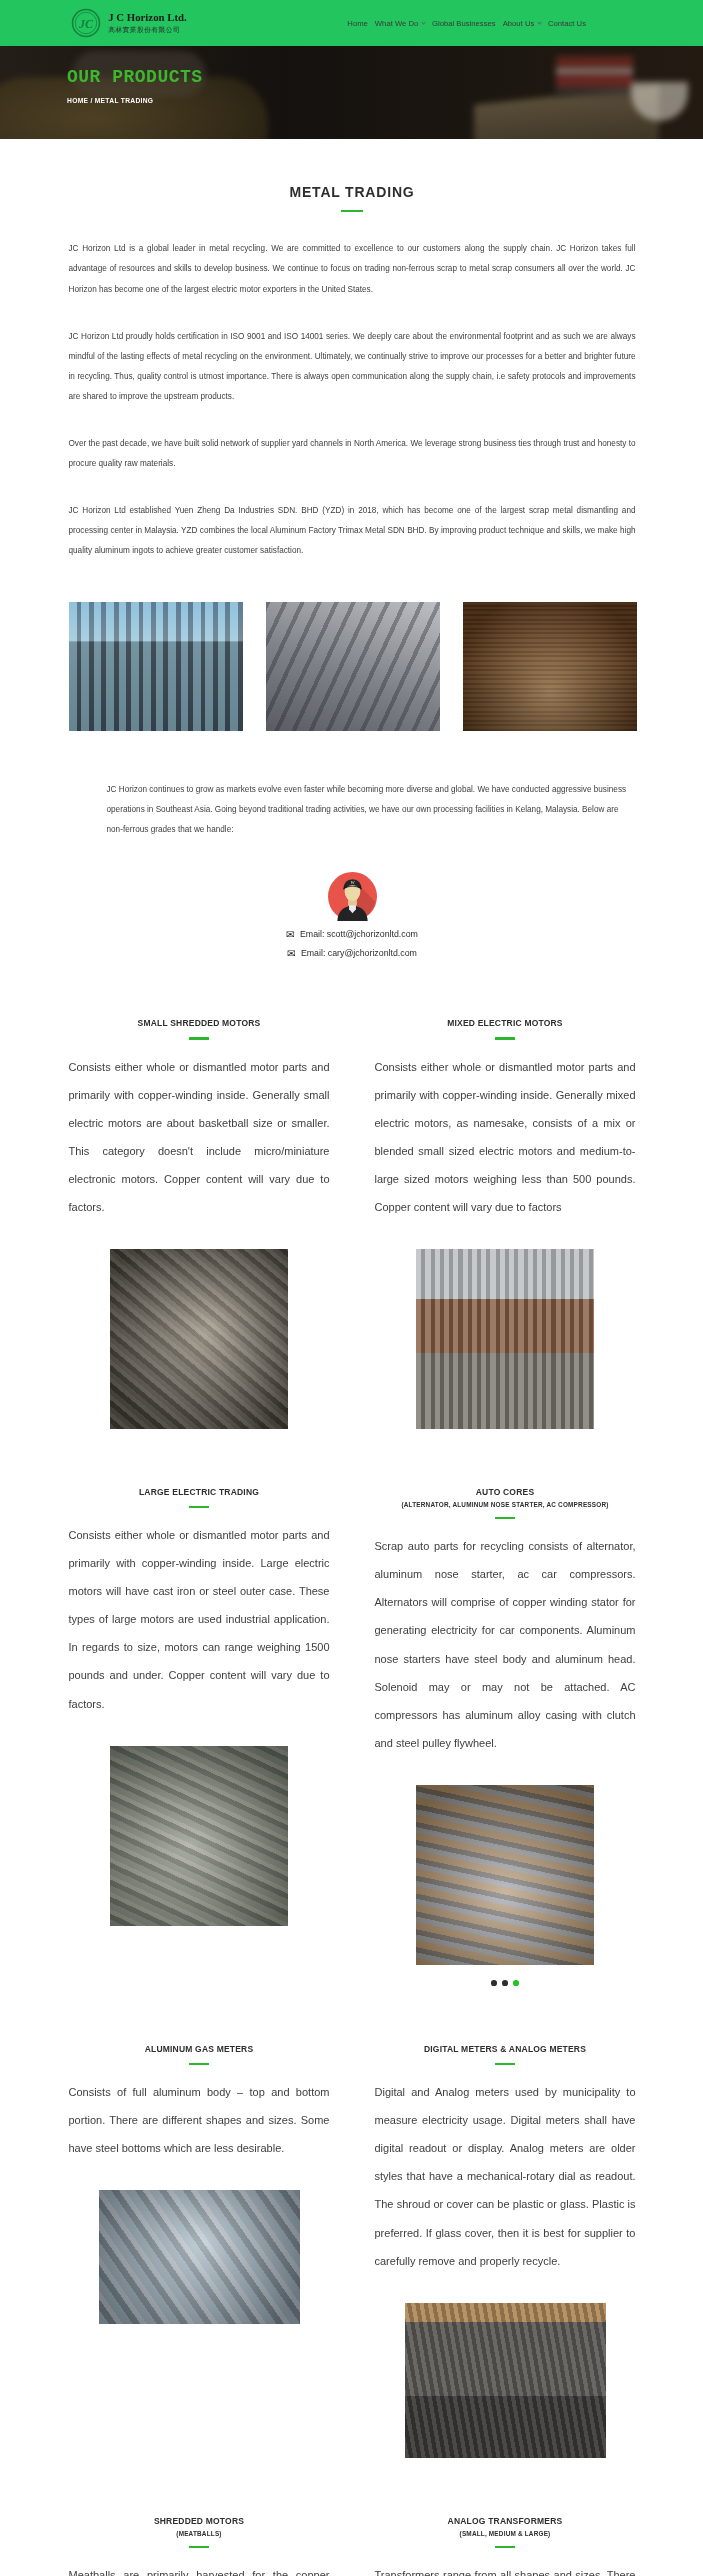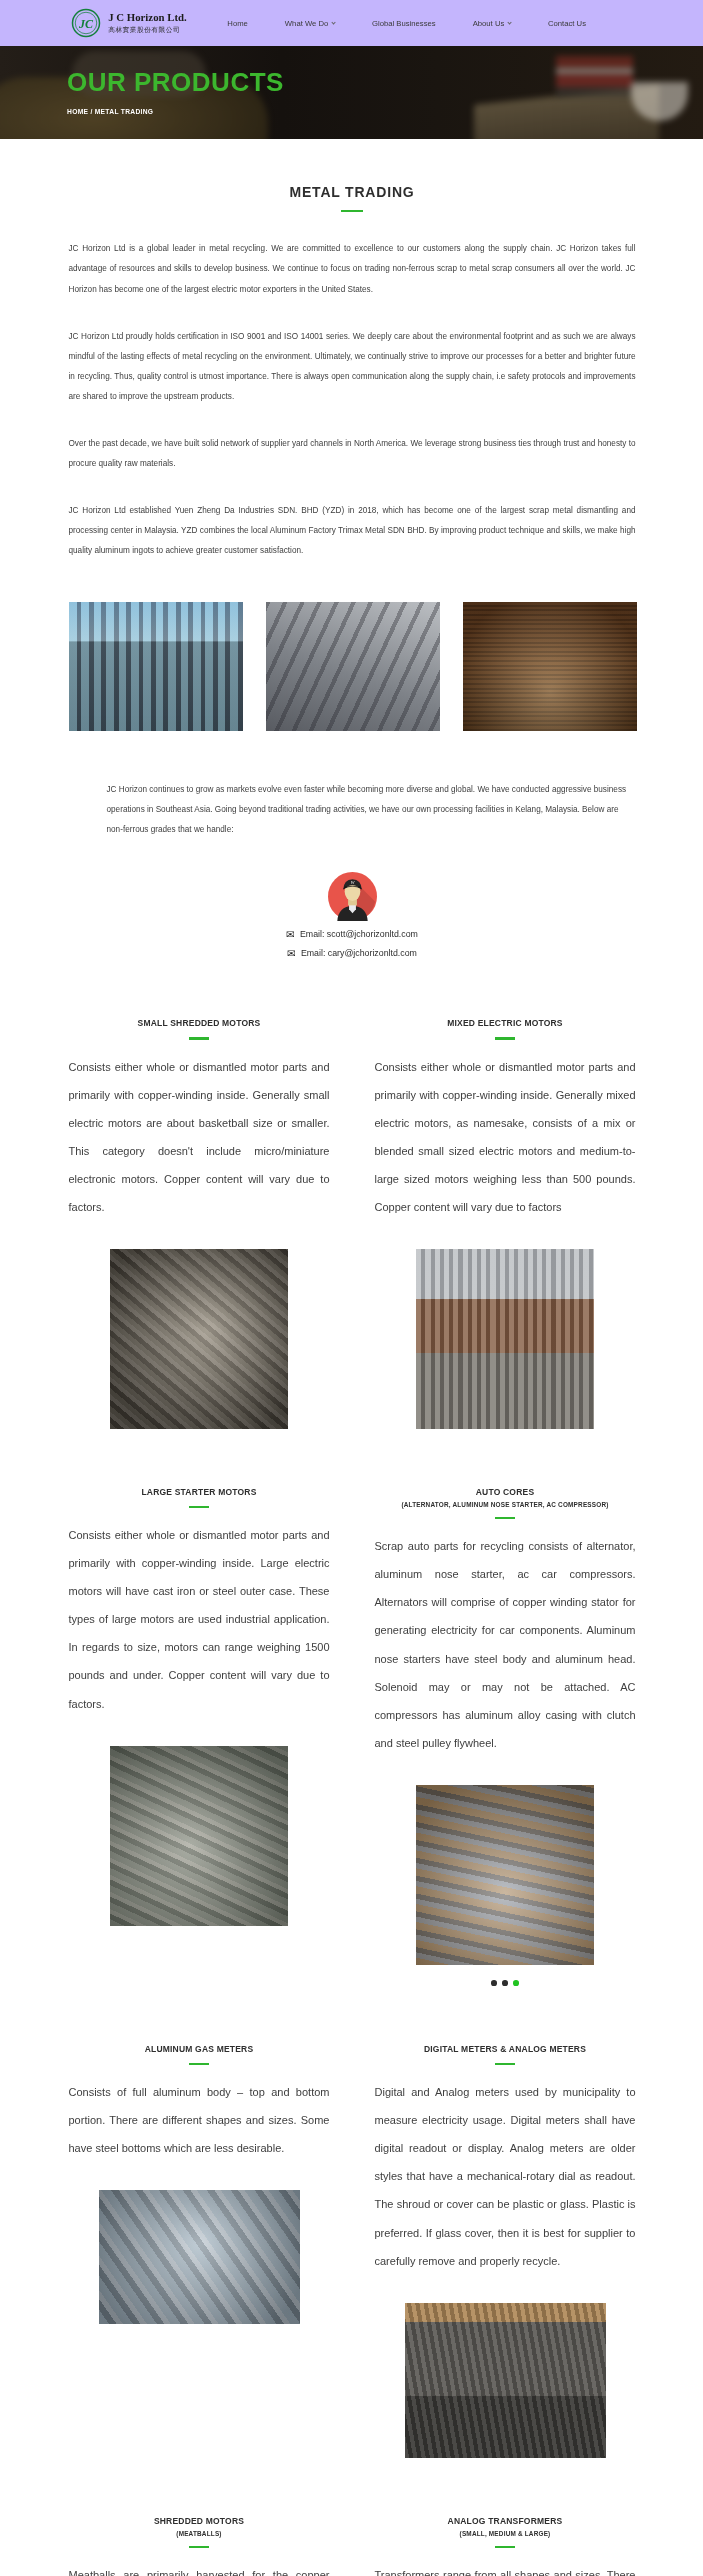--- a/index.html
+++ b/index.html
@@ -1,47 +1,47 @@
 <!DOCTYPE html>
 <html style="font-size:8.2px"><head>
 <meta charset="utf-8">
 <style>
   * { box-sizing: border-box; margin: 0; padding: 0; }
   body {
     width: 704px; margin: 0 auto; background: #ffffff;
     font-family: "Liberation Sans", sans-serif; color: #3f3f3f;
   }
   
-  .site-header { height: 46px; background: #c4b5fd; display: flex; align-items: center;
+  .site-header { height: 46px; background: #22c55e; display: flex; align-items: center;
     justify-content: space-between; padding: 0 118px 0 71px; }
   .logo { display: flex; align-items: center; gap: 7.2px; cursor: pointer; }
   .logo-mark { width: 30px; height: 30px; }
   .logo-text-block { line-height: 1.25; }
   .logo-name { font-family: "Liberation Serif", serif; font-size: 10.8px; font-weight: 600; color: #1c1c1c; }
   .logo-cn { font-size: 6.7px; letter-spacing: 0.5px; color: #2a2a2a; margin-top: 1.5px; }
-  .main-nav { display: flex; align-items: center; gap: 37px; }
+  .main-nav { display: flex; align-items: center; gap: 7px; }
   .nav-item { font-size: 7.7px; color: #3a3a3a; cursor: pointer; white-space: nowrap; }
   .chev { display: inline-block; width: 3.1px; height: 3.1px; border-right: 0.8px solid #666;
     border-bottom: 0.8px solid #666; transform: rotate(45deg); margin-left: 3.6px; vertical-align: 1.5px; }
   
   .hero { position: relative; height: 93px; overflow: hidden; background:
     linear-gradient(90deg, #241e18 0%, #15110e 40%, #1a1510 62%, #231b12 100%); }
   .hero-blob { position: absolute; filter: blur(3.1px); opacity: .6; }
   .hb-sofa { left: -20.6px; top: 31px; width: 289px; height: 103px; border-radius: 46px;
     background: radial-gradient(ellipse at 40% 40%, #6d5a2e, #3a3018 75%); }
   .hb-pillow { left: 72px; top: 5.2px; width: 134px; height: 46px; border-radius: 26px;
     background: #4a4236; opacity:.5; }
   .hb-table { left: 474px; top: 49px; width: 185px; height: 62px;
     background: linear-gradient(180deg, #8d7d5c, #4e4430); transform: skewY(-6deg); opacity:.55; }
   .hb-books { left: 556px; top: 10.3px; width: 77px; height: 41px;
     background: linear-gradient(180deg, #7e2d24 0 30%, #a9a29a 30% 45%, #8c2f2a 45% 75%, #3a3631 75%); opacity:.65; }
   .hb-bowl { left: 631px; top: 36px; width: 57px; height: 39px; border-radius: 0 0 28px 28px;
     background: #ded9cf; opacity: .55; }
   .hero-inner { position: relative; z-index: 2; padding: 20.6px 0 0 67px; }
-  .hero-title { font-size: 26px; font-weight: bold; letter-spacing: 0.5px; color: #3cb72e; }
+  .hero-title { font-size: 18px; font-weight: bold; letter-spacing: 0.5px; color: #3cb72e; font-family: Liberation Mono, monospace; }
   .hero-breadcrumb { margin-top: 10.3px; font-size: 6.7px; font-weight: bold; letter-spacing: 0.3px;
     color: #ffffff; cursor: pointer; }
   
   .container { width: 567px; margin: 0 auto; }
   .intro { padding-top: 45px; }
   .section-title { text-align: center; font-size: 14px; font-weight: bold; letter-spacing: 0.8px; color: #2e2e2e; }
   .green-bar { width: 21.6px; height: 2.1px; background: #2fb62f; margin: 10.3px auto 0; }
   .intro p.body-par { margin-top: 27px; font-size: 8.2px; line-height: 2.45; text-align: justify; color: #3e3e3e; }
   .gallery { display: flex; gap: 23px; margin-top: 40px; }
   .gph { width: 174px; height: 129px; flex: none; }
@@ -184,21 +184,21 @@
     </article>
 
     <article class="card">
       <h3 class="card-title">MIXED ELECTRIC MOTORS</h3>
       <div class="green-bar"></div>
       <p class="card-desc">Consists either whole or dismantled motor parts and primarily with copper-winding inside. Generally mixed electric motors, as namesake, consists of a mix or blended small sized electric motors and medium-to-large sized motors weighing less than 500 pounds. Copper content will vary due to factors</p>
       <div class="ph pimg-1"></div>
     </article>
 
     <article class="card">
-      <h3 class="card-title">LARGE STARTER MOTORS</h3>
+      <h3 class="card-title">LARGE ELECTRIC TRADING</h3>
       <div class="green-bar"></div>
       <p class="card-desc">Consists either whole or dismantled motor parts and primarily with copper-winding inside. Large electric motors will have cast iron or steel outer case. These types of large motors are used industrial application. In regards to size, motors can range weighing 1500 pounds and under. Copper content will vary due to factors.</p>
       <div class="ph pimg-2"></div>
     </article>
 
     <article class="card">
       <h3 class="card-title">AUTO CORES</h3>
       <div class="card-sub">(ALTERNATOR, ALUMINUM NOSE STARTER, AC COMPRESSOR)</div>
       <div class="green-bar"></div>
       <p class="card-desc">Scrap auto parts for recycling consists of alternator, aluminum nose starter, ac car compressors. Alternators will comprise of copper winding stator for generating electricity for car components. Aluminum nose starters have steel body and aluminum head. Solenoid may or may not be attached. AC compressors has aluminum alloy casing with clutch and steel pulley flywheel.</p>

